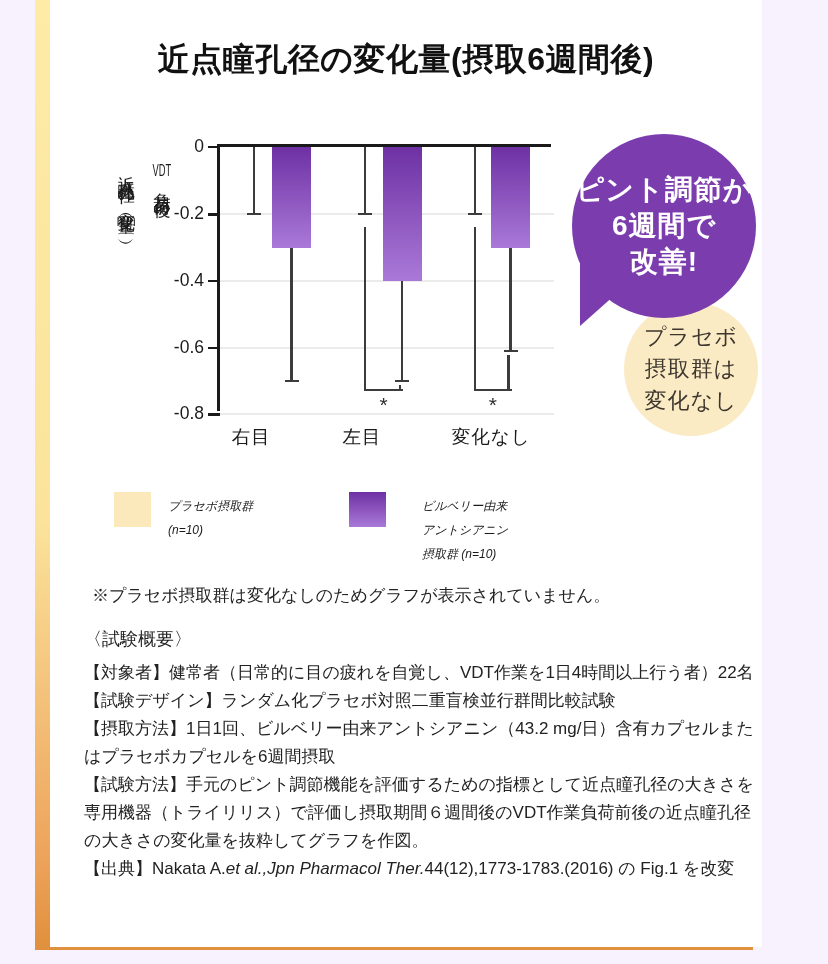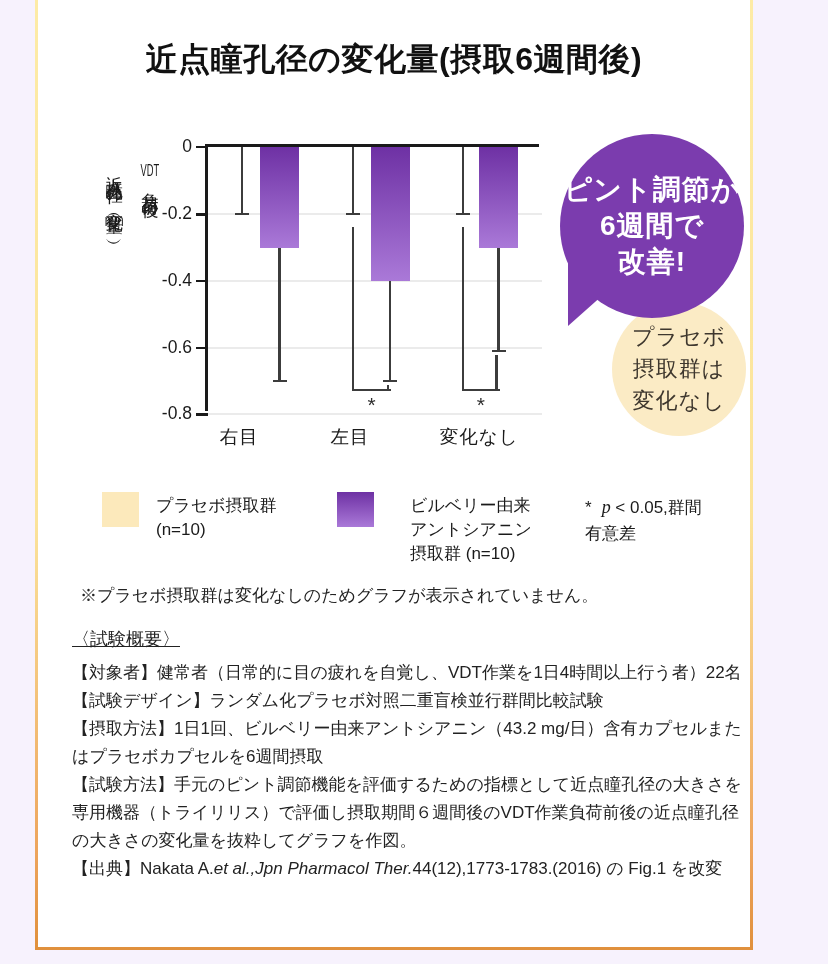--- a/index.html
+++ b/index.html
@@ -10,21 +10,21 @@
     font-family: "Liberation Sans", "DejaVu Sans", sans-serif;
     color: #222;
     overflow: hidden;
     position: relative;
   }
   .frame {
     position: absolute; top: 0; left: 35px; width: 718px; height: 950px;
     background: linear-gradient(180deg, #fdeba6 0%, #fbe39b 55%, #eda45c 90%, #e0903c 100%);
     padding: 0 3px 3px 3px;
   }
-  .content { background: #ffffff; width: 100%; height: 100%; position: relative; overflow: hidden; }
+  .content { background: #ffffff; width: 100%; height: 100%; position: relative; overflow: hidden; margin-left: 12px; }
 
   h1.title {
     margin: 0; padding-top: 36px;
     font-size: 32px; line-height: 1.45; font-weight: bold;
     text-align: center; color: #111; letter-spacing: 0.5px;
   }
 
   
   .chart-section { position: relative; height: 332px; margin-top: 52px; }
 
@@ -69,28 +69,28 @@
   .placebo-circle .line { color: #3e372e; font-size: 22px; line-height: 32px; letter-spacing: 1px; }
 
   
   .legend { display: flex; margin: 26px 0 0 64px; }
   .legend-item { display: flex; }
   .legend-item.placebo { width: 235px; }
   .legend-item.bilberry { width: 248px; gap: 19px; }
   .swatch { width: 37px; height: 35px; margin-right: 17px; flex: none; }
   .swatch.placebo-swatch { background: #fce9bb; }
   .swatch.bilberry-swatch { background: linear-gradient(180deg, #6e31a4, #aa79d8); }
-  .legend-text { font-size: 17px; line-height: 24px; color: #1a1a1a; padding-top: 2px; }
+  .legend-text { font-size: 12px; line-height: 24px; color: #1a1a1a; padding-top: 2px; font-style: italic; }
   .sig-note { font-size: 17px; line-height: 26px; color: #1a1a1a; padding-top: 2px; }
   .sig-note .marker { margin-right: 10px; }
   .sig-note .it { font-style: italic; font-family: "Liberation Serif", "DejaVu Serif", serif; font-size: 18px; }
 
   
   .footnote { margin: 18px 0 0 42px; font-size: 17px; color: #222; font-family: Liberation Serif, serif; }
-  .summary-heading { margin: 20px 0 0 34px; font-size: 18px; color: #222; text-decoration: underline; }
+  .summary-heading { margin: 20px 0 0 34px; font-size: 18px; color: #222; }
   .paragraphs { margin: 8px 6px 0 34px; width: 676px; }
   .paragraphs p { margin: 0; font-size: 17px; line-height: 28px; color: #222; }
   .src-it { font-style: italic; }
 </style>
 </head>
 <body>
 
 <div class="frame">
   <div class="content">
 
@@ -169,24 +169,20 @@
         </div>
       </div>
       <div class="legend-item bilberry">
         <div class="swatch bilberry-swatch"></div>
         <div class="legend-text">
           <div>ビルベリー由来</div>
           <div>アントシアニン</div>
           <div>摂取群 (n=10)</div>
         </div>
       </div>
-      <div class="sig-note">
-        <div><span class="marker">*</span><span class="it">p</span><span> &lt; 0.05,群間</span></div>
-        <div>有意差</div>
-      </div>
     </div>
 
     <p class="footnote">※プラセボ摂取群は変化なしのためグラフが表示されていません。</p>
 
     <p class="summary-heading">〈試験概要〉</p>
 
     <div class="paragraphs">
       <p>【対象者】健常者（日常的に目の疲れを自覚し、VDT作業を1日4時間以上行う者）22名</p>
       <p>【試験デザイン】ランダム化プラセボ対照二重盲検並行群間比較試験</p>
       <p>【摂取方法】1日1回、ビルベリー由来アントシアニン（43.2 mg/日）含有カプセルまたはプラセボカプセルを6週間摂取</p>

